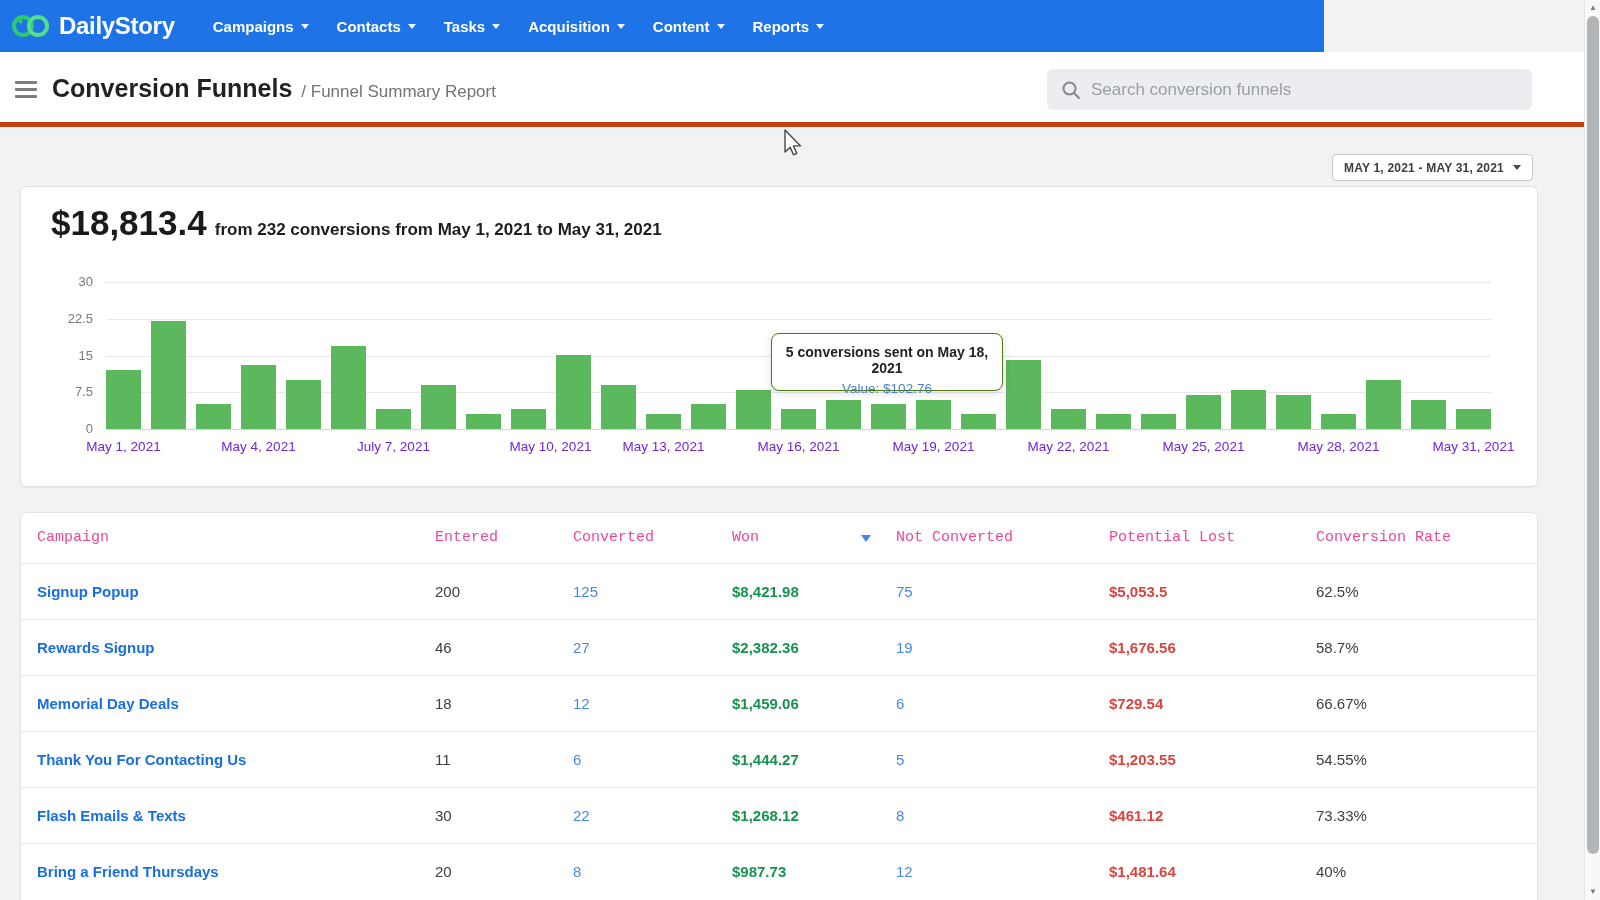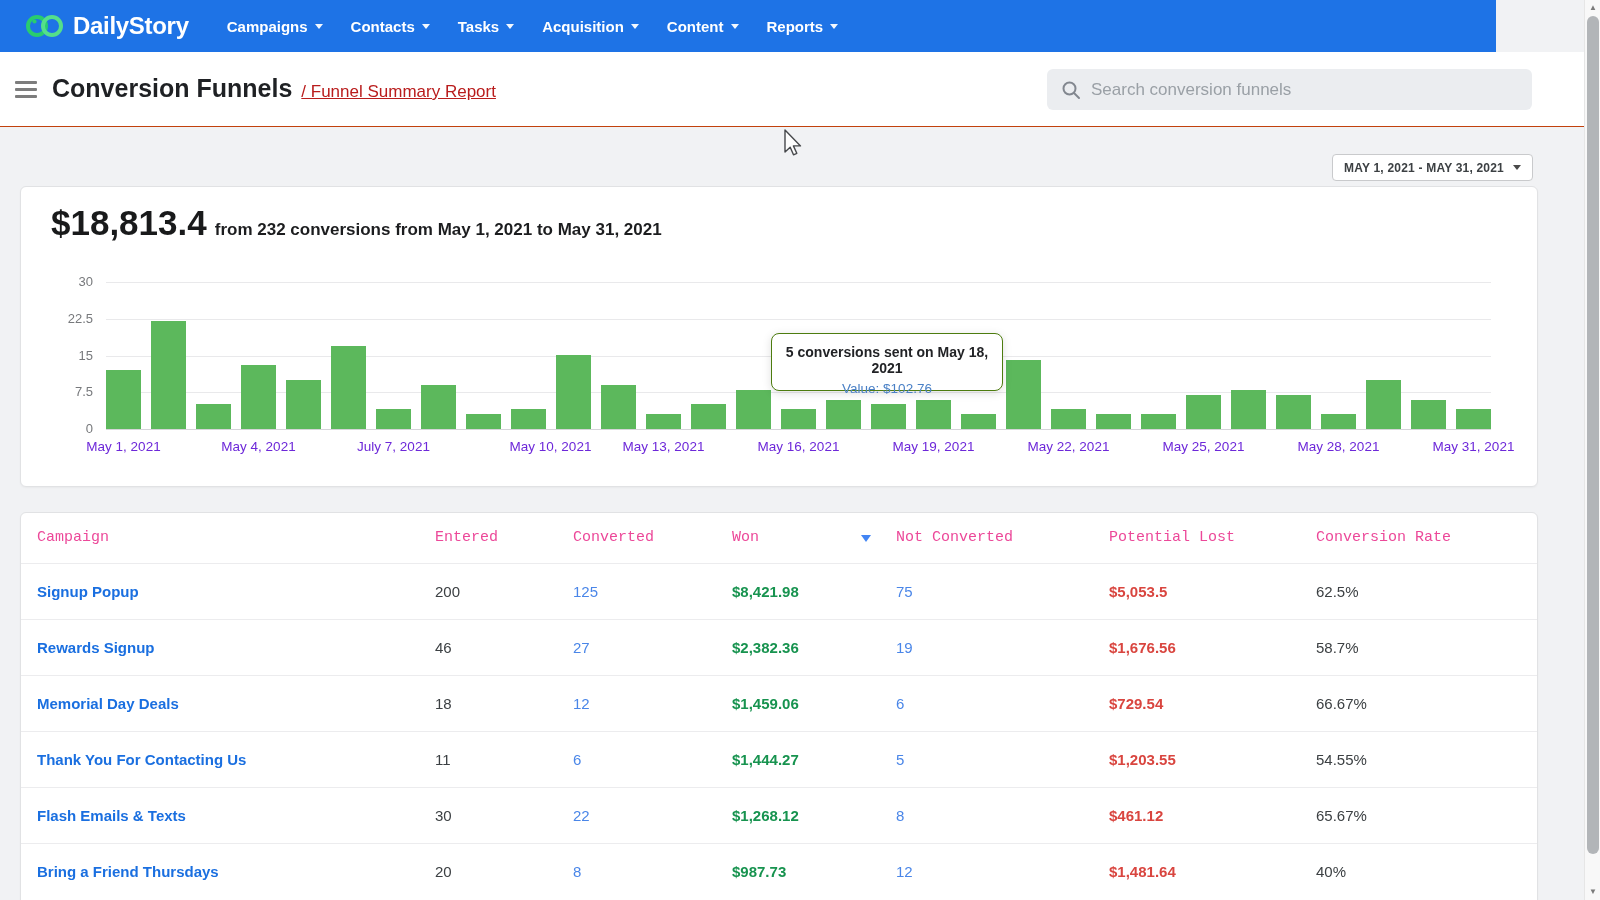--- a/index.html
+++ b/index.html
@@ -1,38 +1,38 @@
 <!DOCTYPE html>
 <html><head>
 <meta charset="utf-8">
 <style>
   * { box-sizing: border-box; margin: 0; padding: 0; }
   html, body { width: 1600px; height: 900px; overflow: hidden; }
   body { font-family: "Liberation Sans", sans-serif; background: #f1f2f4; position: relative; }
 
   
-  .topnav { position: absolute; top: 0; left: 0; width: 1496px; height: 52px;
-    background: #1e73e6; display: flex; align-items: center; padding-left: 24px; }
+  .topnav { position: absolute; top: 0; left: 0; width: 1324px; height: 52px;
+    background: #1e73e6; display: flex; align-items: center; padding-left: 10px; }
   .brand { display: flex; align-items: center; gap: 7px; color: #fff;
     font-size: 24px; font-weight: 700; letter-spacing: -0.3px; }
   .nav-items { display: flex; margin-left: 24px; height: 100%; align-items: center; }
   .nav-item { display: flex; align-items: center; color: #fff; font-size: 15px;
     font-weight: 600; padding: 0 14px; cursor: pointer; height: 100%; }
   .caret-w { width: 0; height: 0; border-left: 4.5px solid transparent;
     border-right: 4.5px solid transparent; border-top: 5px solid #fff;
     margin-left: 7px; opacity: .95; }
 
   
   .pagehead { position: absolute; top: 52px; left: 0; width: 1584px; height: 75px;
-    background: #fff; border-bottom: 1px solid #c2410c; }
+    background: #fff; border-bottom: 5px solid #c2410c; }
   .menu-btn { position: absolute; left: 15px; top: 29px; width: 22px; cursor: pointer; }
   .menu-btn span { display: block; height: 3px; background: #7d7d7d; border-radius: 1px; margin-bottom: 4px; }
   .title-wrap { position: absolute; left: 52px; top: 22px; display: flex; align-items: baseline; }
   .page-title { font-size: 25px; font-weight: 700; color: #1f2124; }
-  .page-subtitle { font-size: 17px; font-weight: 400; color: #b91c1c; margin-left: 9px; text-decoration: underline; }
+  .page-subtitle { font-size: 17px; font-weight: 400; color: #737373; margin-left: 9px; }
   .search { position: absolute; right: 52px; top: 17px; width: 485px; height: 41px;
     background: #ebedf0; border-radius: 6px; display: flex; align-items: center; padding-left: 14px; }
   .search input { border: none; outline: none; background: transparent; flex: 1;
     font-size: 17px; color: #202124; margin-left: 10px; font-family: "Liberation Sans", sans-serif; }
   .search input::placeholder { color: #9aa0a6; }
 
   
   .main { position: absolute; top: 127px; left: 0; width: 1584px; height: 773px; background: #f1f2f4; }
   .daterange { position: absolute; top: 27px; right: 51px; height: 27px;
     background: #fff; border: 1px solid #c9cacc; border-radius: 4px;
@@ -289,21 +289,21 @@
             <td class="c-lost">$1,203.55</td>
             <td class="c-rate">54.55%</td>
           </tr>
           <tr>
             <td class="c-campaign"><a>Flash Emails &amp; Texts</a></td>
             <td class="c-entered">30</td>
             <td class="c-converted"><a class="count-link">22</a></td>
             <td class="c-won">$1,268.12</td>
             <td class="c-notconv"><a class="count-link">8</a></td>
             <td class="c-lost">$461.12</td>
-            <td class="c-rate">65.67%</td>
+            <td class="c-rate">73.33%</td>
           </tr>
           <tr>
             <td class="c-campaign"><a>Bring a Friend Thursdays</a></td>
             <td class="c-entered">20</td>
             <td class="c-converted"><a class="count-link">8</a></td>
             <td class="c-won">$987.73</td>
             <td class="c-notconv"><a class="count-link">12</a></td>
             <td class="c-lost">$1,481.64</td>
             <td class="c-rate">40%</td>
           </tr>

